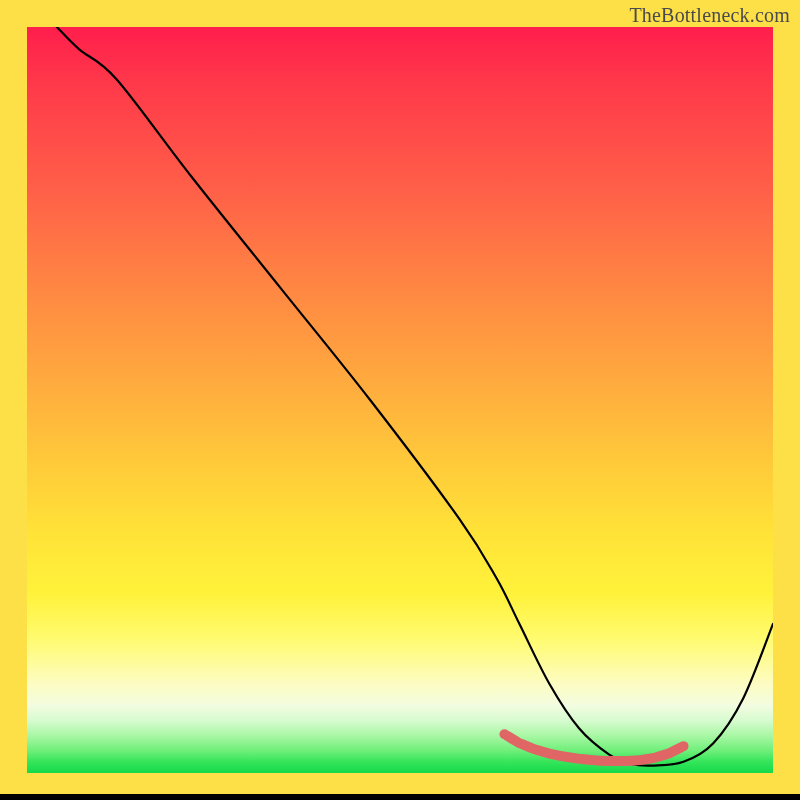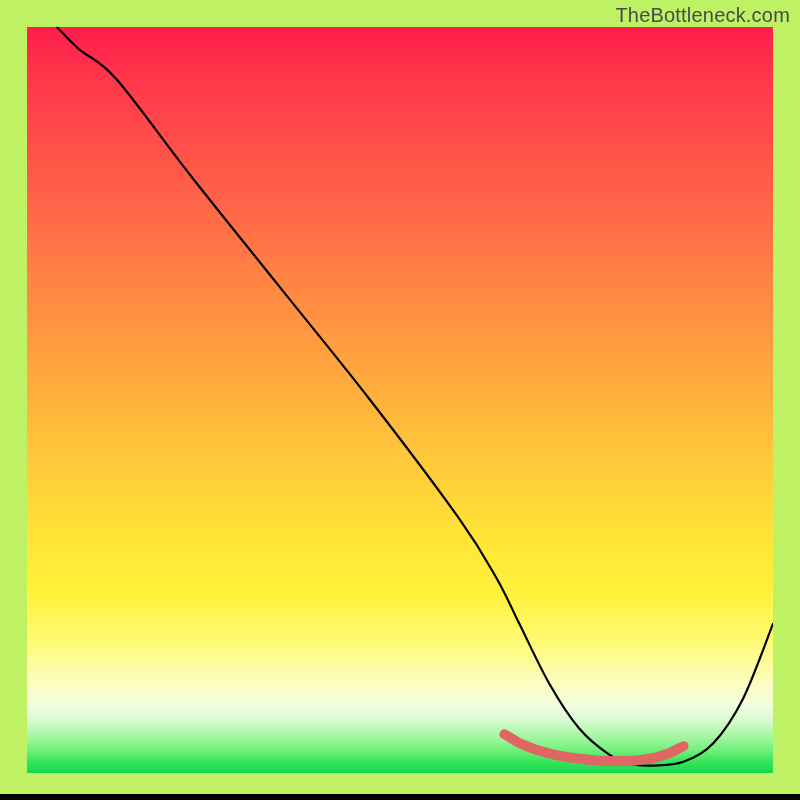--- a/index.html
+++ b/index.html
@@ -8,21 +8,22 @@
     width: 800px;
     height: 800px;
     background: #000;
     overflow: hidden;
     font-family: Arial, Helvetica, sans-serif;
   }
   .frame {
     position: relative;
     width: 800px;
     height: 794px;
-    background: #bef264;
+    background: #fde047;
+    font-family: Liberation Serif, serif;
   }
   .watermark {
     position: absolute;
     top: 4px;
     right: 10px;
     color: #4a4a4a;
     font-size: 20px;
     font-weight: 400;
     letter-spacing: 0.2px;
     z-index: 20;

